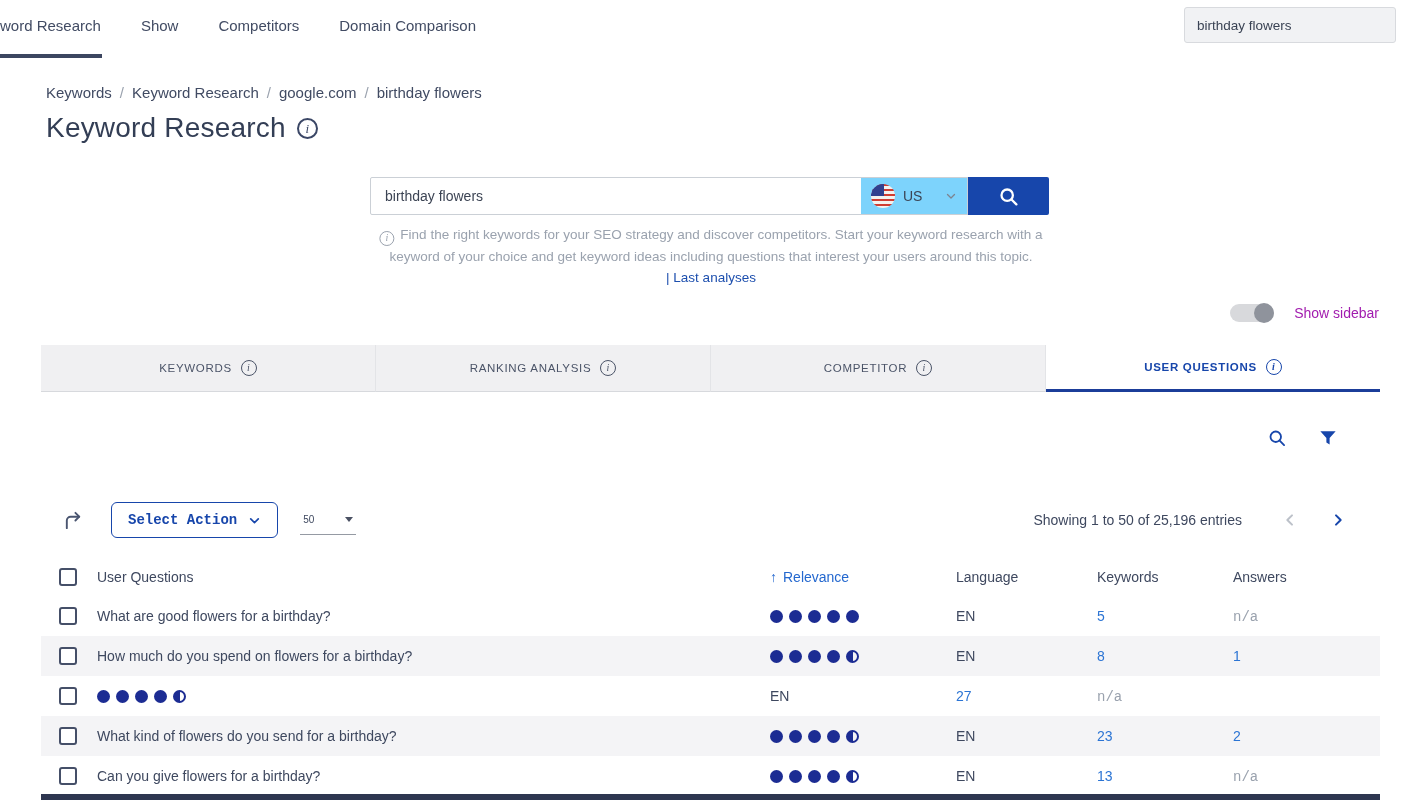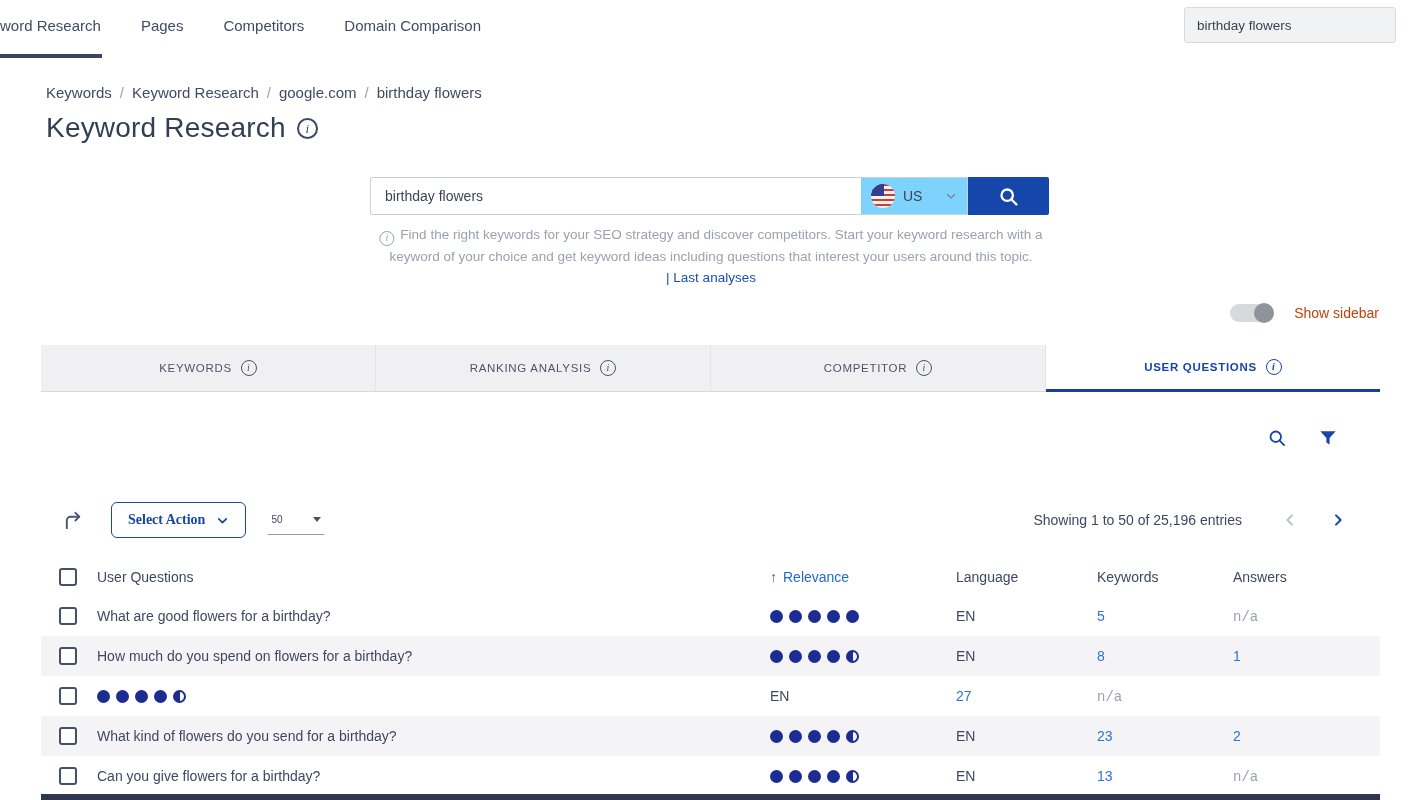--- a/index.html
+++ b/index.html
@@ -50,42 +50,42 @@
                 border-radius:0 2px 2px 0; }
   .helper { position:absolute; left:50%; transform:translateX(-50%); top:224px; text-align:center;
             font-size:13.5px; line-height:22px; color:#9aa2ae; white-space:nowrap; }
   .last-analyses { position:absolute; left:50%; transform:translateX(-50%); top:270px; font-size:13.5px;
                    color:#1d4fae; cursor:pointer; }
 
   
   .toggle-row { position:absolute; top:304px; right:43px; display:flex; align-items:center; gap:20px; }
   .toggle { position:relative; width:44px; height:18px; border-radius:10px; background:#d8d9dc; cursor:pointer; }
   .toggle .knob { position:absolute; right:0; top:-1px; width:20px; height:20px; border-radius:50%; background:#8f939c; }
-  .toggle-label { font-size:14px; color:#c2410c; }
+  .toggle-label { font-size:14px; color:#a21caf; }
 
   
   .tab-bar { position:absolute; left:41px; top:345px; width:1339px; height:47px; display:flex; }
   .tab { flex:1; display:flex; align-items:center; justify-content:center; gap:9px; background:#f0f0f2;
          color:#4b5468; font-size:11.5px; letter-spacing:0.7px; border-bottom:1px solid #d7d9dd;
          border-right:1px solid #e3e4e7; cursor:pointer; }
   .tab:last-child { border-right:none; }
   .tab.active { background:#fff; color:#1746ab; font-weight:bold; border-bottom:3px solid #1b3d99; }
   .tab .info-i { width:16px; height:16px; font-size:10px; }
 
   
   .content { position:absolute; left:41px; top:392px; width:1339px; height:408px; background:#fff; }
   .tsearch { position:absolute; left:1226px; top:36px; cursor:pointer; }
   .tfilter { position:absolute; left:1278px; top:37px; cursor:pointer; }
 
   .toolbar { position:absolute; left:0; top:108px; width:100%; height:40px; display:flex; align-items:center;
              padding:0 34px 0 22px; }
   .export-btn { display:flex; align-items:center; cursor:pointer; }
   .select-action { margin-left:27px; height:36px; padding:0 16px; border:1px solid #1746ab; border-radius:6px;
                    color:#1746ab; font-weight:bold; font-size:14px; display:flex; align-items:center; gap:11px;
-                   background:#fff; cursor:pointer; font-family:Liberation Serif, serif; }
+                   background:#fff; cursor:pointer; font-family:Liberation Mono, monospace; }
   .page-size { margin-left:22px; width:56px; height:30px; border-bottom:1px solid #959aa3; display:flex;
                align-items:center; justify-content:space-between; font-size:10px; color:#3e485f;
                padding:0 3px; cursor:pointer; }
   .caret-down { width:0; height:0; border-left:4px solid transparent; border-right:4px solid transparent;
                 border-top:5px solid #4a5163; }
   .spacer { flex:1; }
   .showing { font-size:14px; color:#3e485f; }
   .pg-left { margin-left:40px; cursor:default; display:flex; }
   .pg-right { margin-left:32px; cursor:pointer; display:flex; }
 
@@ -109,21 +109,21 @@
   .bottom-edge { position:absolute; left:0; bottom:0; width:100%; height:6px; background:#2e3650; }
 </style>
 </head>
 <body>
 
 <div class="page">
 
   <div class="topnav">
     <div class="nav-items">
         <div class="nav-item active">word Research</div>
-        <div class="nav-item">Pages</div>
+        <div class="nav-item">Show</div>
         <div class="nav-item">Competitors</div>
         <div class="nav-item">Domain Comparison</div>
       </div>
     <div class="nav-underline"></div>
     <input class="top-search" value="birthday flowers" style="">
     <span class="flag big top-flag"><span class="canton"></span></span>
   </div>
 
   <div class="breadcrumb">
       <span class="bc-item">Keywords</span>

